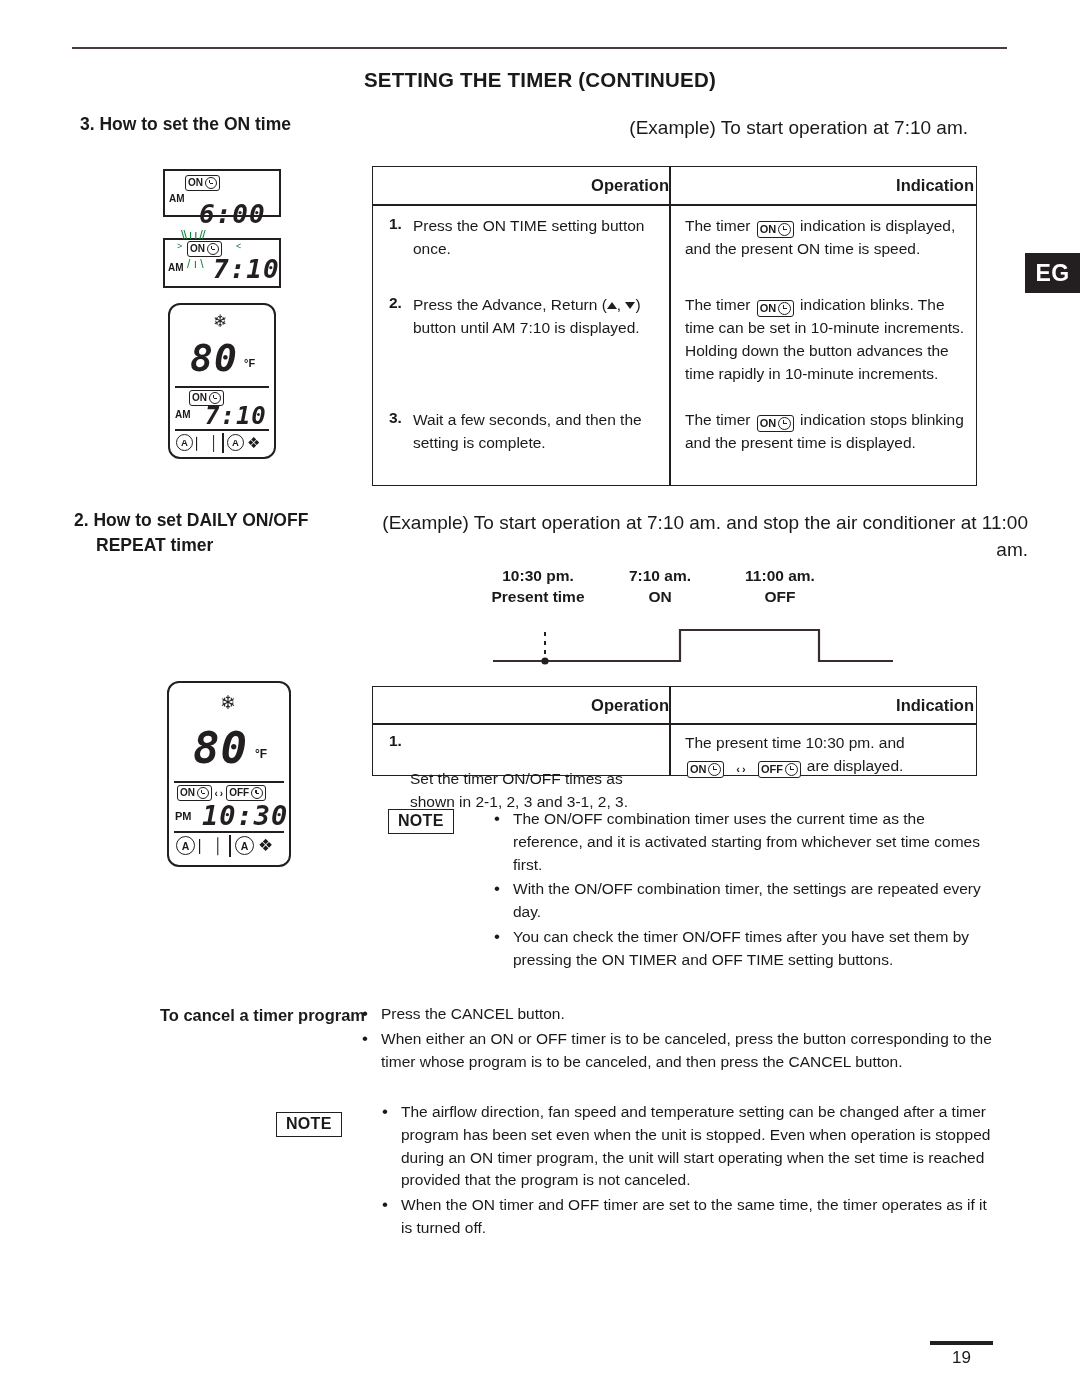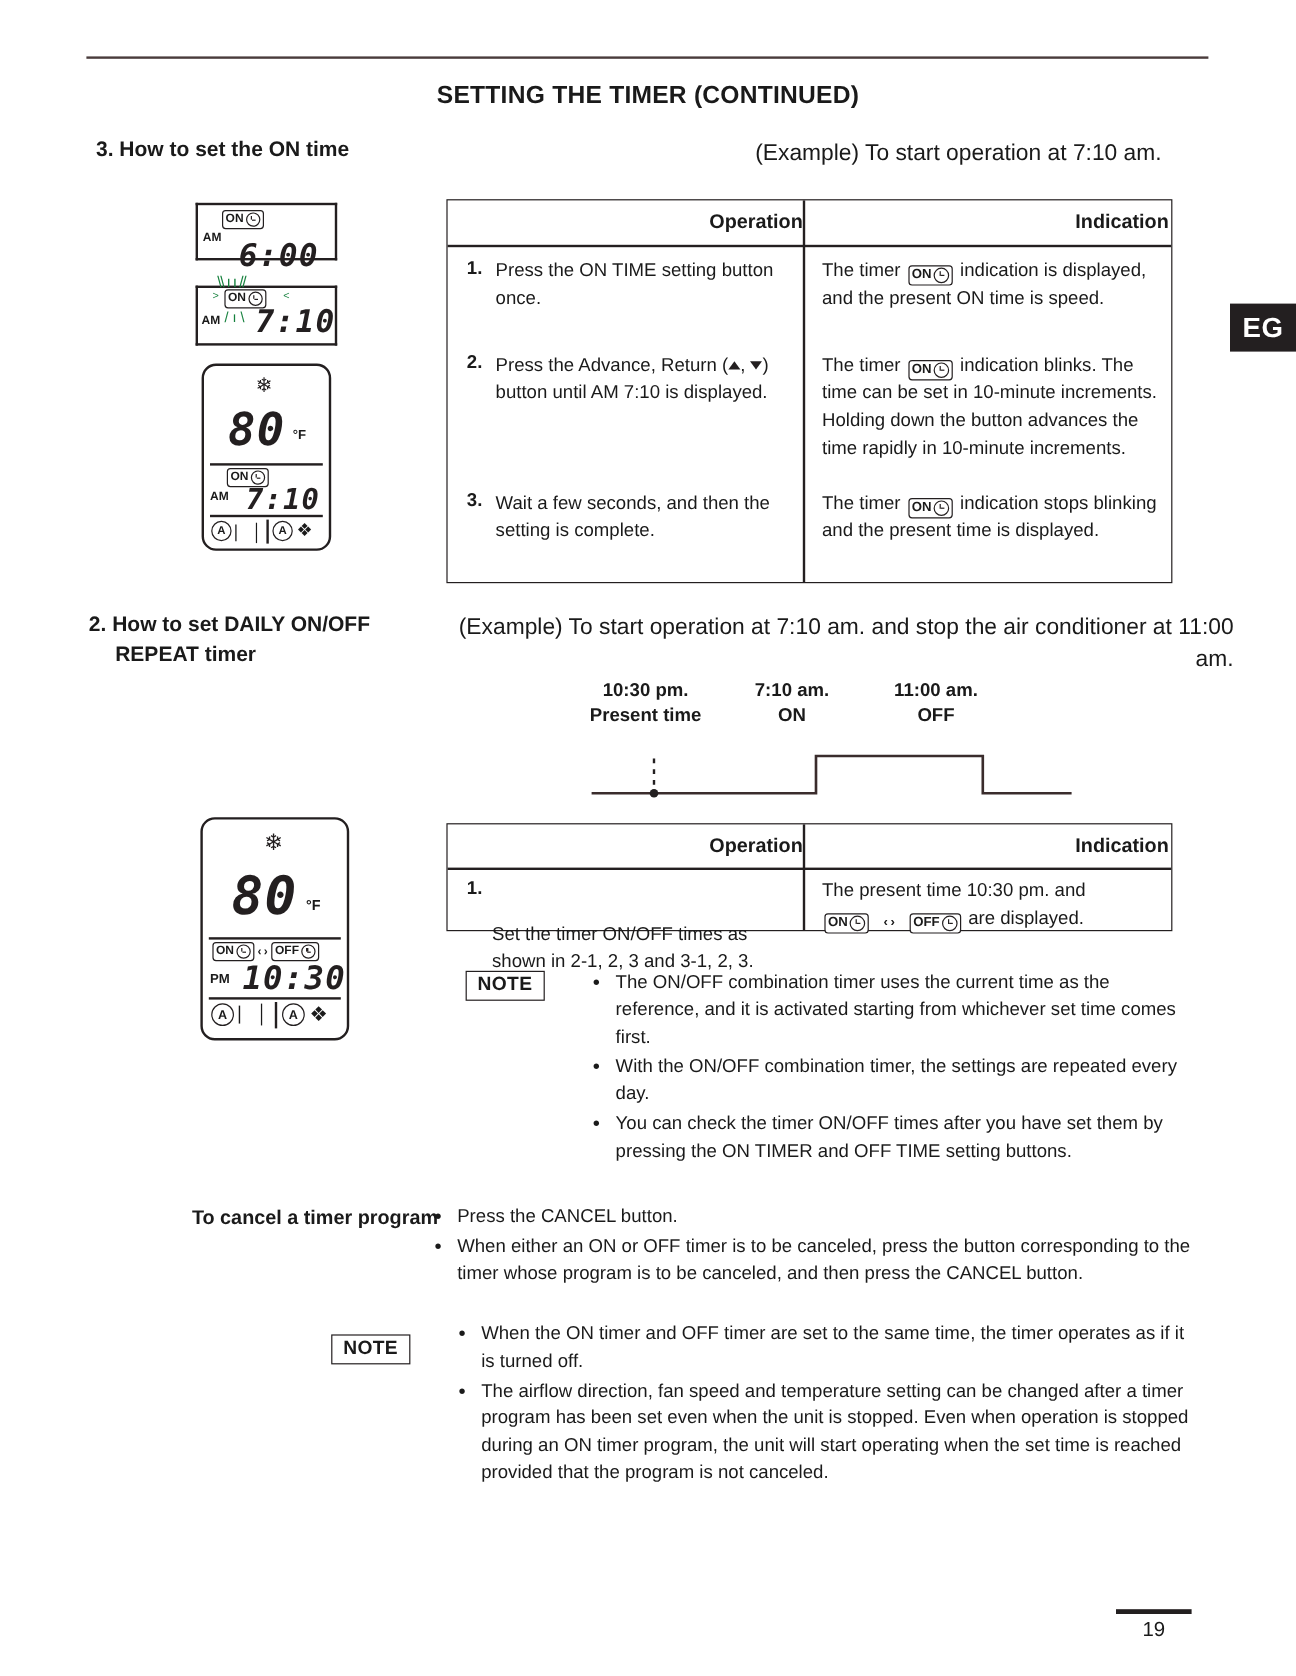--- a/index.html
+++ b/index.html
@@ -321,20 +321,20 @@
   </div>
 
   <div class="sec-head" id="cancel-head">To cancel a timer program</div>
   <div class="bullets" id="cancel-list">
     <div class="bi">Press the CANCEL button.</div>
     <div class="bi">When either an ON or OFF timer is to be canceled, press the button corresponding to the timer whose program is to be canceled, and then press the CANCEL button.</div>
   </div>
 
   <div class="note-box" id="note2">NOTE</div>
   <div class="bullets" id="note2-list">
+    <div class="bi">The airflow direction, fan speed and temperature setting can be changed after a timer program has been set even when the unit is stopped. Even when operation is stopped during an ON timer program, the unit will start operating when the set time is reached provided that the program is not canceled.</div>
     <div class="bi">When the ON timer and OFF timer are set to the same time, the timer operates as if it is turned off.</div>
-    <div class="bi">The airflow direction, fan speed and temperature setting can be changed after a timer program has been set even when the unit is stopped. Even when operation is stopped during an ON timer program, the unit will start operating when the set time is reached provided that the program is not canceled.</div>
   </div>
 
   <div class="foot-rule"></div>
   <div class="page-num">19</div>
 
 </div>
 
 </body></html>

